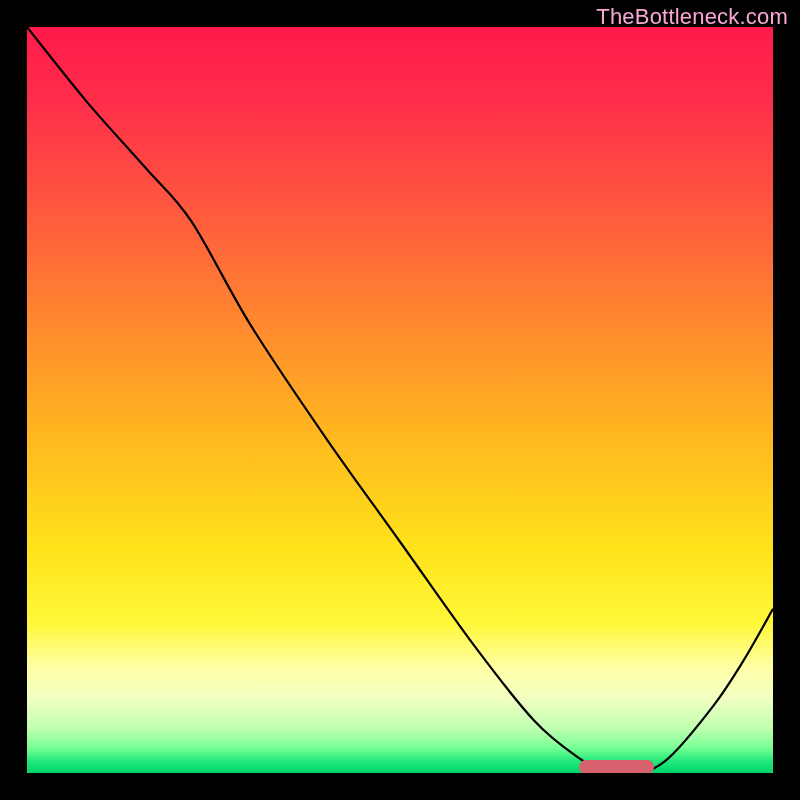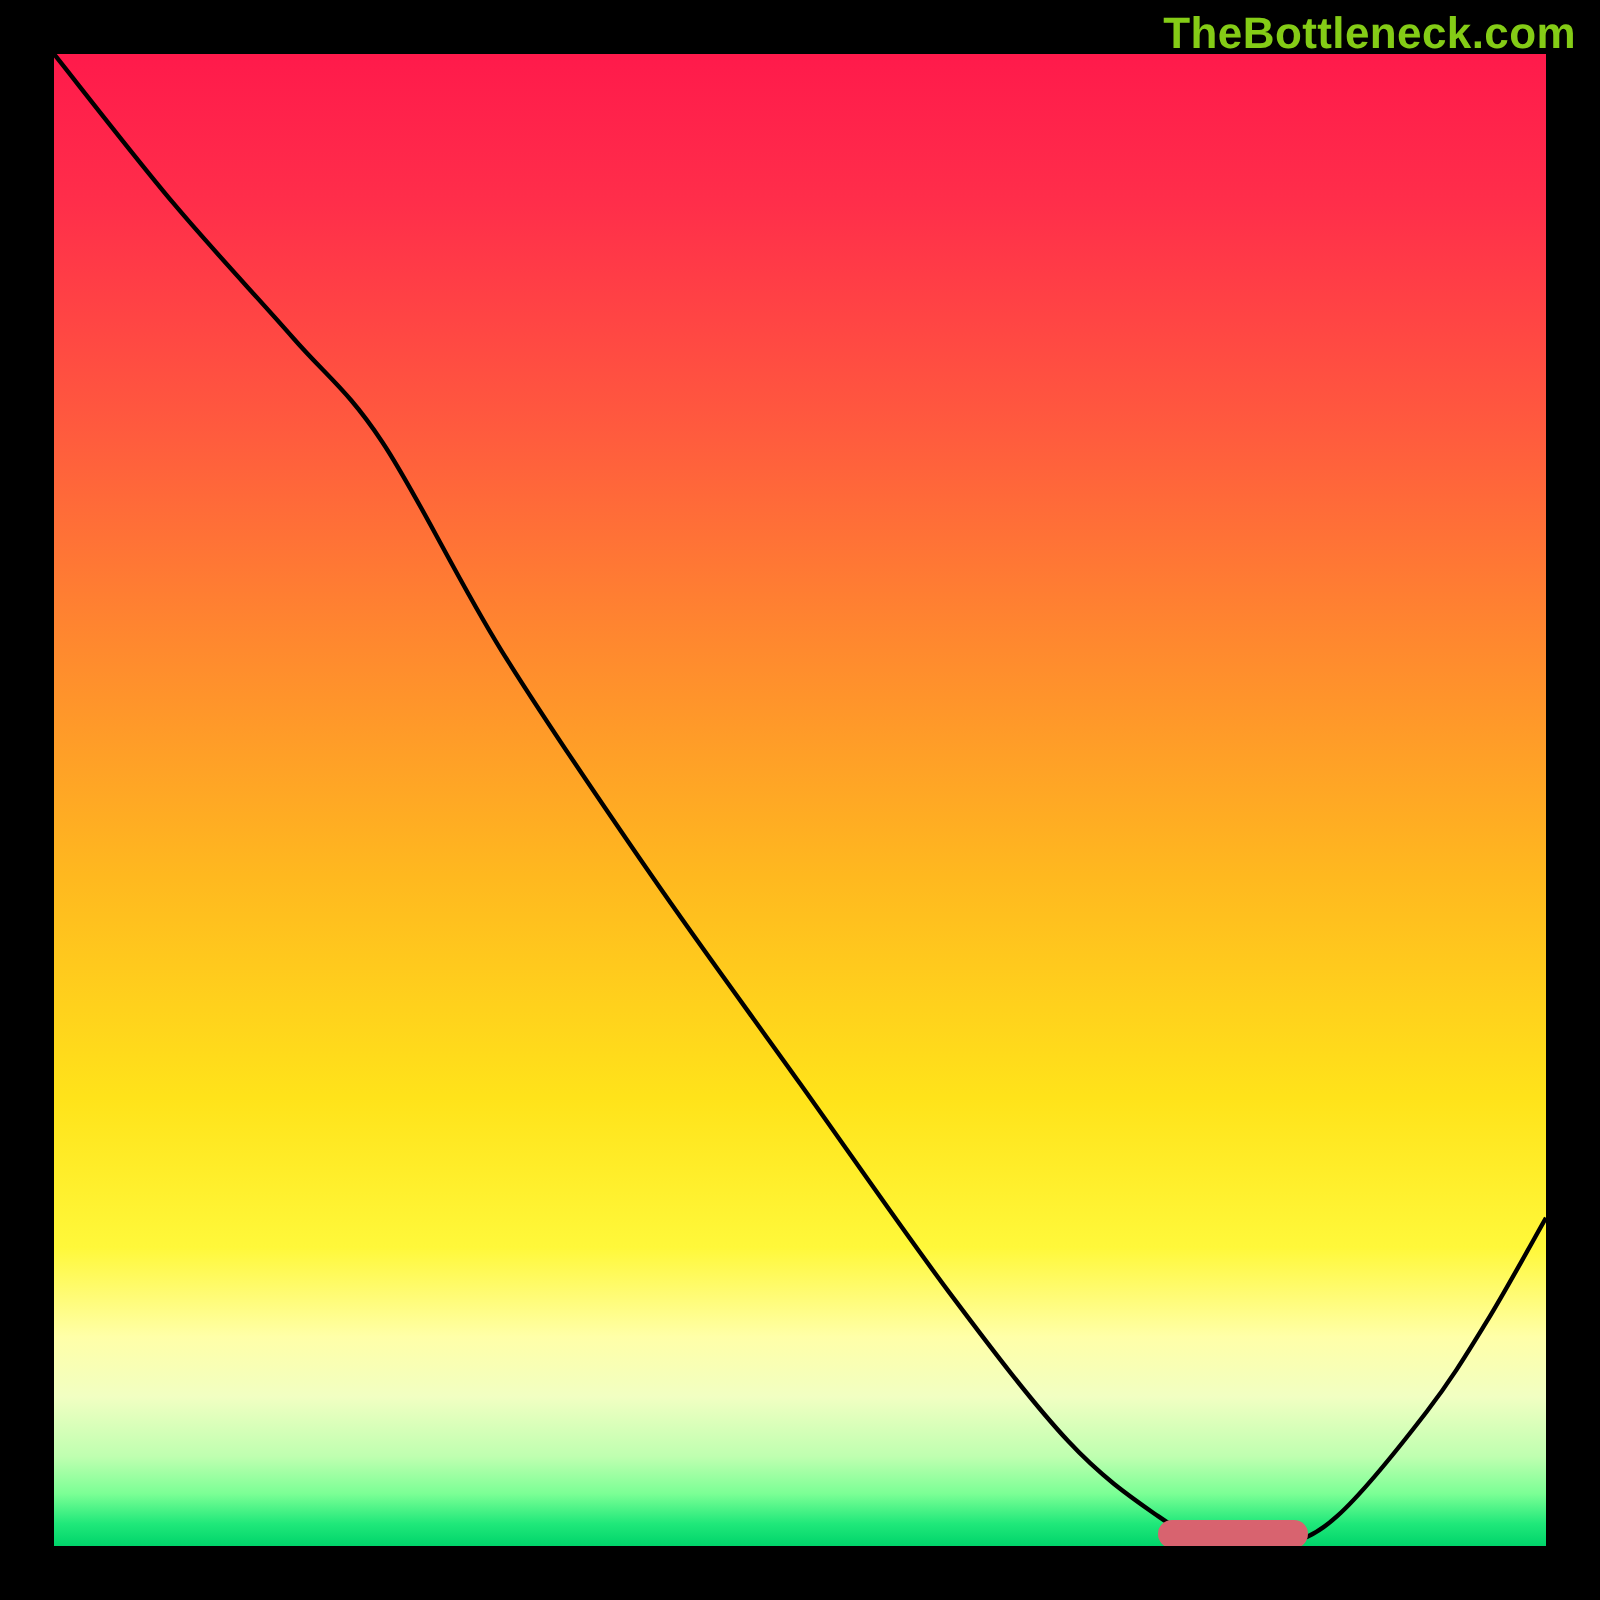--- a/index.html
+++ b/index.html
@@ -14,23 +14,23 @@
   .stage {
     position: relative;
     width: 800px;
     height: 800px;
     background: #000;
   }
   .watermark {
     position: absolute;
     top: 4px;
     right: 12px;
-    color: #84cc16;
+    color: #f9a8d4;
     font-size: 22px;
-    font-weight: 700;
+    font-weight: 400;
     letter-spacing: 0.2px;
     z-index: 10;
   }
   .plot-area {
     position: absolute;
     left: 27px;
     top: 27px;
     width: 746px;
     height: 746px;
     overflow: hidden;

